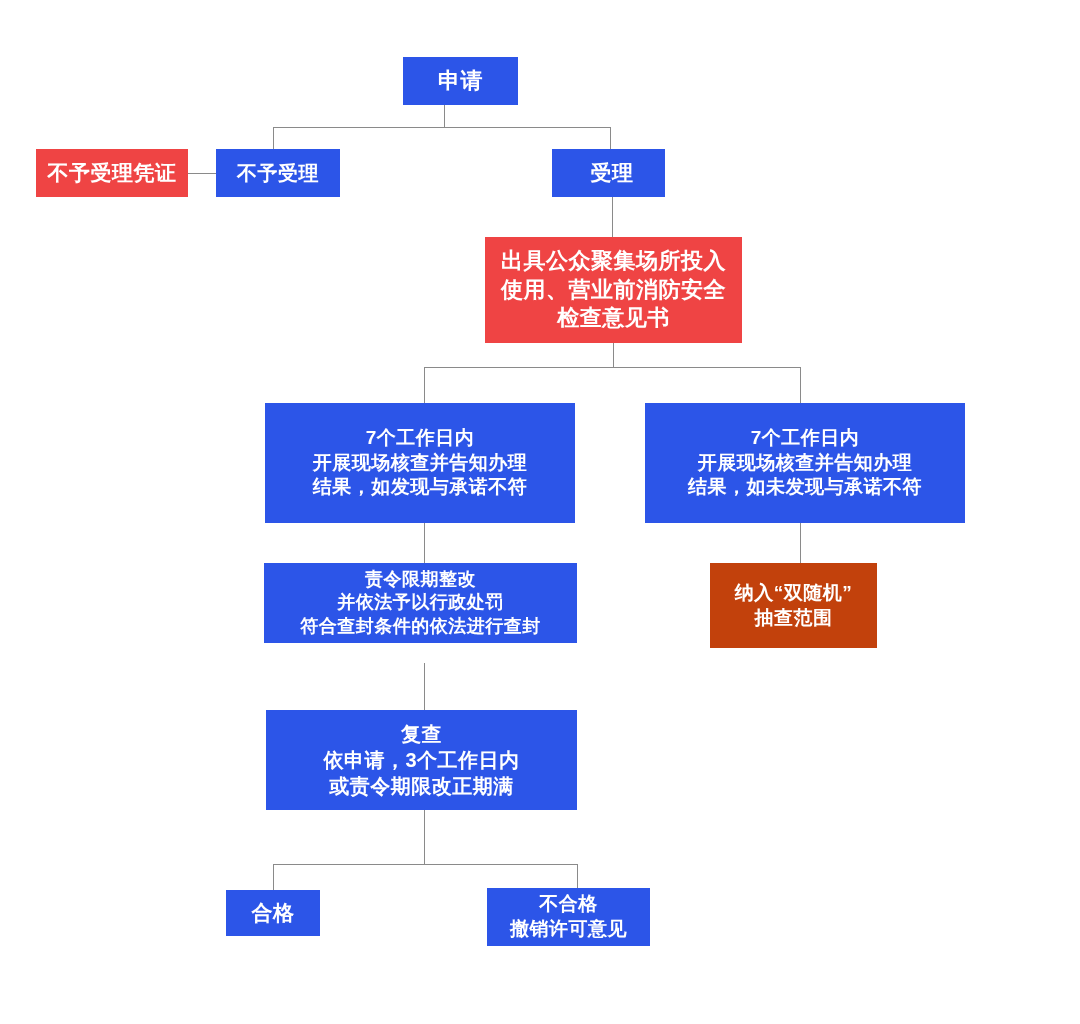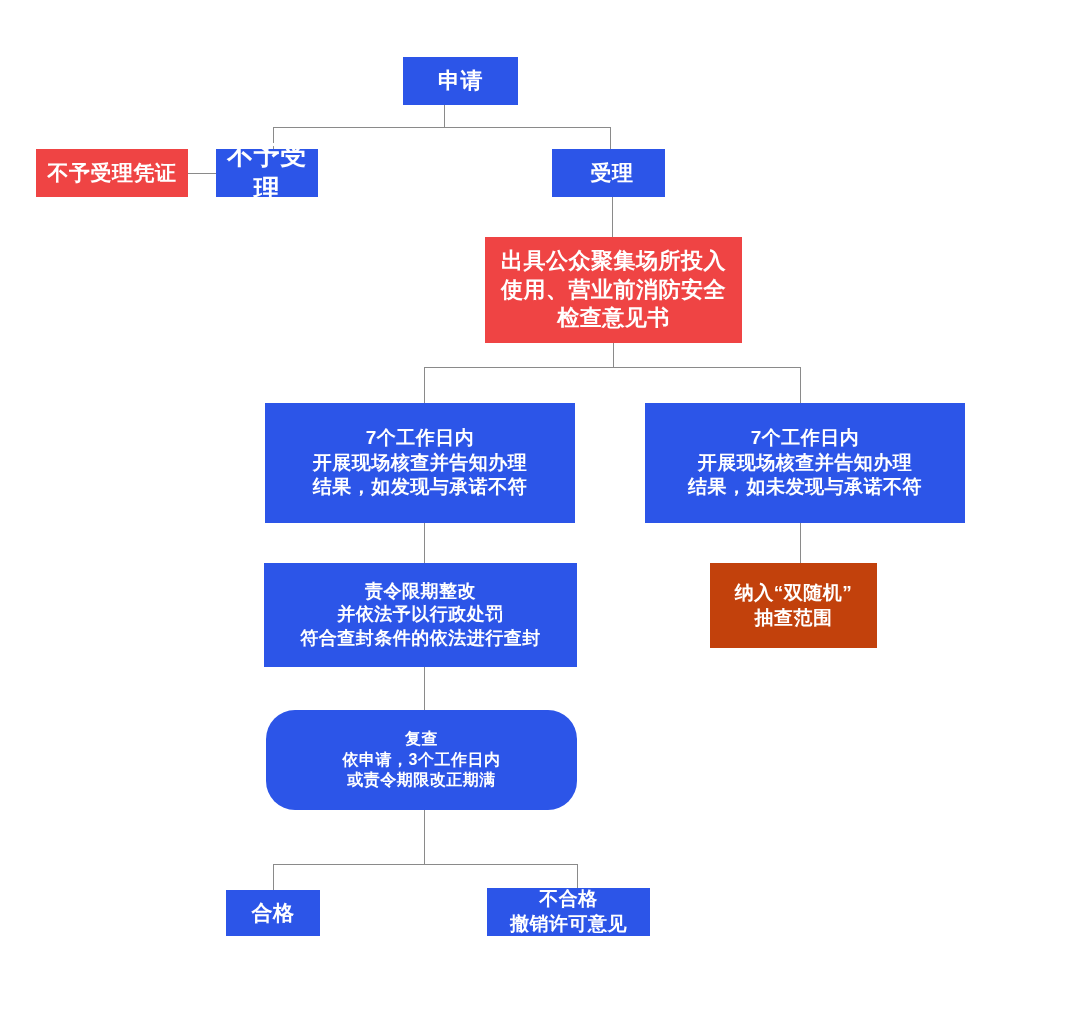--- a/index.html
+++ b/index.html
@@ -58,36 +58,36 @@
       <div class="conn v" style="left: 800px; top: 523px; height: 41px; background: rgb(138, 138, 138);"></div>
       <div class="conn v" style="left: 424px; top: 663px; height: 48px; background: rgb(138, 138, 138);"></div>
       <div class="conn v" style="left: 424px; top: 810px; height: 55px; background: rgb(138, 138, 138);"></div>
       <div class="conn h" style="left: 273px; top: 864px; width: 305px; background: rgb(138, 138, 138);"></div>
       <div class="conn v" style="left: 273px; top: 864px; height: 27px; background: rgb(138, 138, 138);"></div>
       <div class="conn v" style="left: 577px; top: 864px; height: 25px; background: rgb(138, 138, 138);"></div>
     </div>
   <div id="node-layer">
       <div class="node" style="left: 387px; top: 57px; width: 115px; height: 48px; font-size: 22px; background: rgb(44, 85, 232); color: rgb(255, 255, 255); margin-left: 16px;">申请</div>
       <div class="node" style="left: 36px; top: 149px; width: 152px; height: 48px; font-size: 21px; background: #ef4444; color: rgb(255, 255, 255);">不予受理凭证</div>
-      <div class="node" style="left: 216px; top: 149px; width: 102px; height: 48px; font-size: 26px; background: rgb(44, 85, 232); color: rgb(255, 255, 255);">不予受理</div>
+      <div class="node" style="left: 216px; top: 149px; width: 124px; height: 48px; font-size: 20px; background: rgb(44, 85, 232); color: rgb(255, 255, 255);">不予受理</div>
       <div class="node" style="left: 552px; top: 149px; width: 113px; height: 48px; font-size: 21px; background: rgb(44, 85, 232); color: rgb(255, 255, 255); padding-left: 7px;">受理</div>
       <div class="node" style="left: 485px; top: 237px; width: 257px; height: 106px; font-size: 22px; background: #ef4444; color: rgb(255, 255, 255);">出具公众聚集场所投入
 使用、营业前消防安全
 检查意见书</div>
       <div class="node" style="left: 265px; top: 403px; width: 310px; height: 120px; font-size: 19px; background: rgb(44, 85, 232); color: rgb(255, 255, 255);">7个工作日内
 开展现场核查并告知办理
 结果，如发现与承诺不符</div>
       <div class="node" style="left: 645px; top: 403px; width: 320px; height: 120px; font-size: 19px; background: rgb(44, 85, 232); color: rgb(255, 255, 255);">7个工作日内
 开展现场核查并告知办理
 结果，如未发现与承诺不符</div>
-      <div class="node" style="left: 264px; top: 563px; width: 313px; height: 104px; font-size: 18px; background: rgb(44, 85, 232); color: rgb(255, 255, 255);">责令限期整改
+      <div class="node" style="left: 264px; top: 563px; width: 313px; height: 80px; font-size: 18px; background: rgb(44, 85, 232); color: rgb(255, 255, 255);">责令限期整改
 并依法予以行政处罚
 符合查封条件的依法进行查封</div>
       <div class="node" style="left: 710px; top: 563px; width: 167px; height: 85px; font-size: 19px; background: #c2410c; color: rgb(255, 255, 255);">纳入“双随机”
 抽查范围</div>
-      <div class="node" style="left: 266px; top: 710px; width: 311px; height: 100px; font-size: 16px; background: rgb(44, 85, 232); color: rgb(255, 255, 255); border-radius: 29px;">复查
+      <div class="node" style="left: 266px; top: 710px; width: 311px; height: 100px; font-size: 20px; background: rgb(44, 85, 232); color: rgb(255, 255, 255);">复查
 依申请，3个工作日内
 或责令期限改正期满</div>
       <div class="node" style="left: 226px; top: 890px; width: 94px; height: 46px; font-size: 21px; background: rgb(44, 85, 232); color: rgb(255, 255, 255);">合格</div>
-      <div class="node" style="left: 487px; top: 888px; width: 163px; height: 48px; font-size: 19px; background: rgb(44, 85, 232); color: rgb(255, 255, 255);">不合格
+      <div class="node" style="left: 487px; top: 888px; width: 163px; height: 58px; font-size: 19px; background: rgb(44, 85, 232); color: rgb(255, 255, 255);">不合格
 撤销许可意见</div>
     </div>
 </div>
 
 </body></html>

